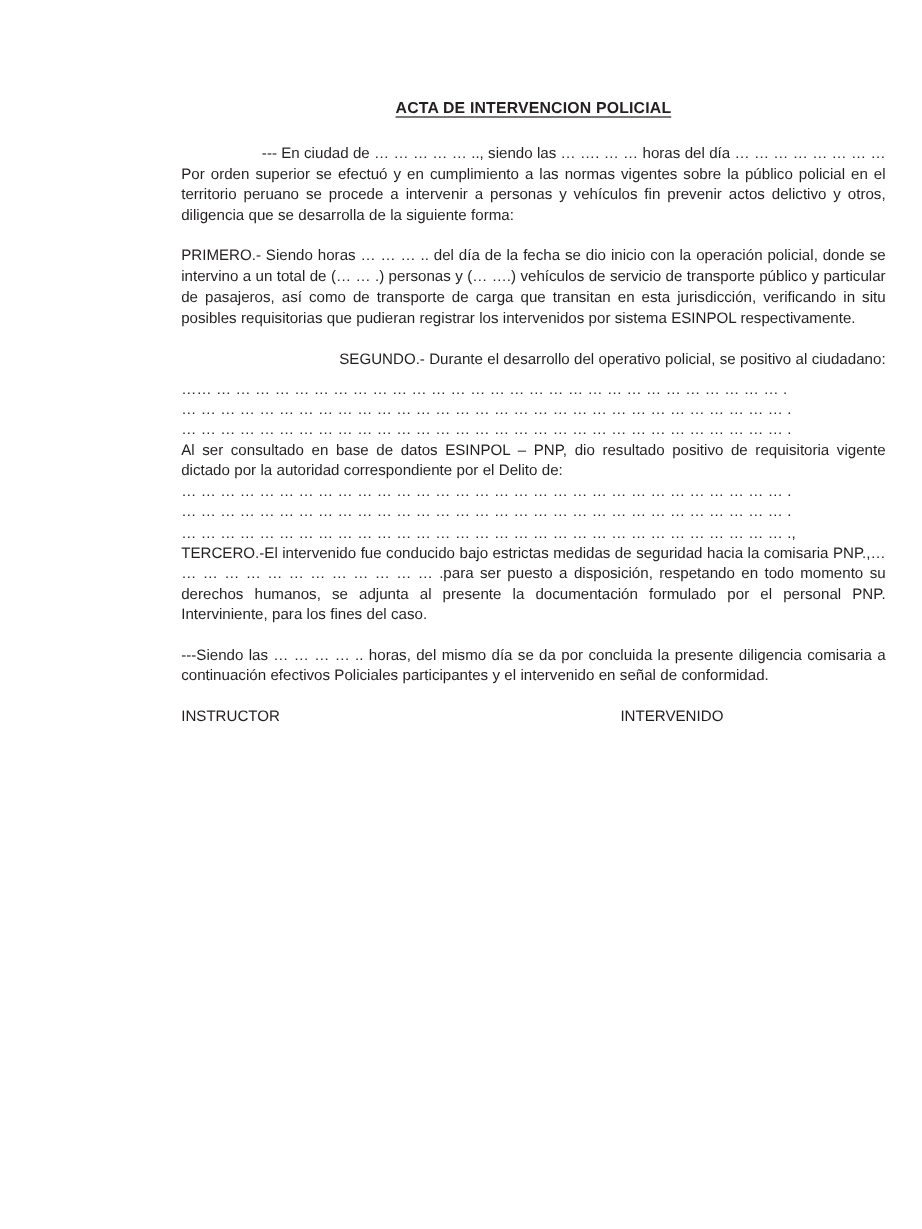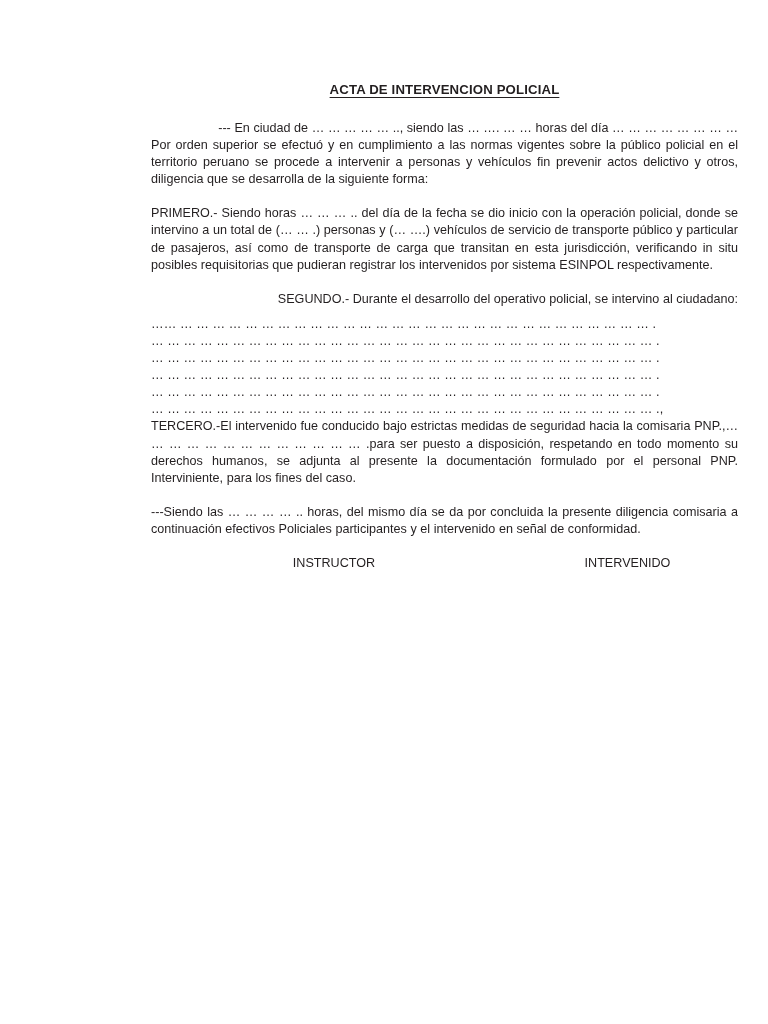--- a/index.html
+++ b/index.html
@@ -65,21 +65,20 @@
     text-align: left;
     letter-spacing: 0.1px;
     white-space: nowrap;
     overflow: hidden;
   }
   .sign-row {
     display: flex;
     font-size: 12.6px;
     line-height: 17.1px;
     margin: 0;
-    text-align: center;
   }
   .sign-instructor {
     width: 366px;
     flex: 0 0 366px;
   }
   .sign-intervenido {
     flex: 1 1 auto;
   }
 </style>
 </head>
@@ -92,28 +91,29 @@
 
     <p class="para left">--- En ciudad de … … … … … .., siendo las … …. … …  horas del día … … … … … … … …</p>
     <p class="para">Por orden superior se efectuó y en cumplimiento a las normas vigentes sobre la público policial en el territorio peruano se procede a intervenir a personas y vehículos fin prevenir actos delictivo y otros, diligencia que se desarrolla de la siguiente forma:</p>
 
     <span class="gap"></span>
 
     <p class="para">PRIMERO.- Siendo horas … … … .. del día de la fecha se dio inicio con la operación policial, donde se intervino a un total de (… … .) personas y (… ….) vehículos de servicio de transporte público y particular de pasajeros, así como de transporte de carga que transitan en esta jurisdicción, verificando in situ posibles requisitorias que pudieran registrar los intervenidos por sistema ESINPOL respectivamente.</p>
 
     <span class="gap"></span>
 
-    <p class="para left">SEGUNDO.- Durante el desarrollo del operativo policial, se intervino al ciudadano:</p>
+    <p class="para left">SEGUNDO.- Durante el desarrollo del operativo policial, se positivo al ciudadano:</p>
 
     <span class="gap-sm"></span>
 
     <p class="dots-line"> …… … … … … … … … … … … … … … … … … … … … … … … … … … … … … … .</p>
     <p class="dots-line">… … … … … … … … … … … … … … … … … … … … … … … … … … … … … … … .</p>
     <p class="dots-line">… … … … … … … … … … … … … … … … … … … … … … … … … … … … … … … .</p>
 
+    <p class="para">Al ser consultado en base de datos ESINPOL – PNP, dio resultado positivo de requisitoria vigente dictado por la autoridad correspondiente por el Delito de:</p>
 
     <p class="dots-line">… … … … … … … … … … … … … … … … … … … … … … … … … … … … … … … .</p>
     <p class="dots-line">… … … … … … … … … … … … … … … … … … … … … … … … … … … … … … … .</p>
     <p class="dots-line">… … … … … … … … … … … … … … … … … … … … … … … … … … … … … … … .,</p>
 
     <p class="para">TERCERO.-El intervenido fue conducido bajo estrictas medidas de seguridad hacia la comisaria PNP.,… … … … … … … … … … … … … .para ser puesto a disposición, respetando en todo momento su derechos humanos, se adjunta al presente la documentación formulado por el personal PNP. Interviniente, para los fines del caso.</p>
 
     <span class="gap"></span>
 
     <p class="para">---Siendo las … … … … .. horas, del mismo día se da por concluida la presente diligencia comisaria a continuación efectivos Policiales participantes y el intervenido en señal de conformidad.</p>

